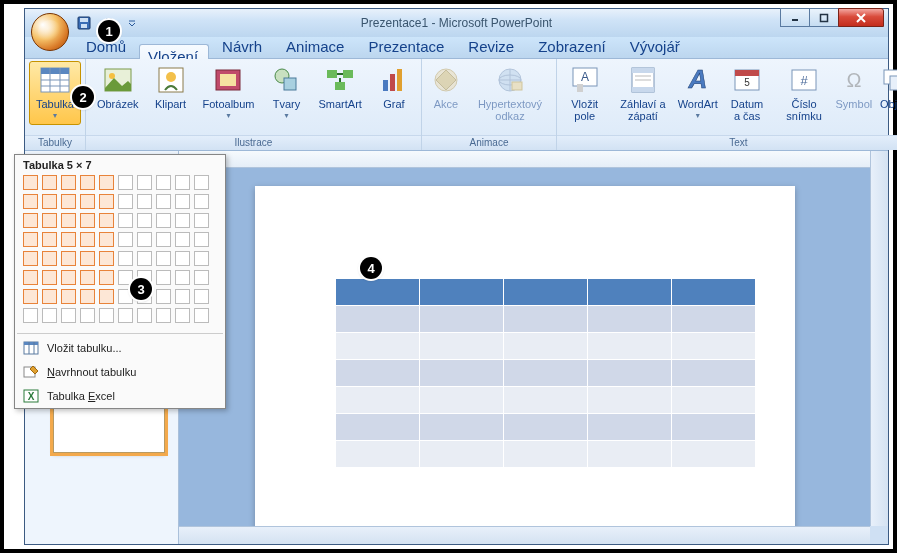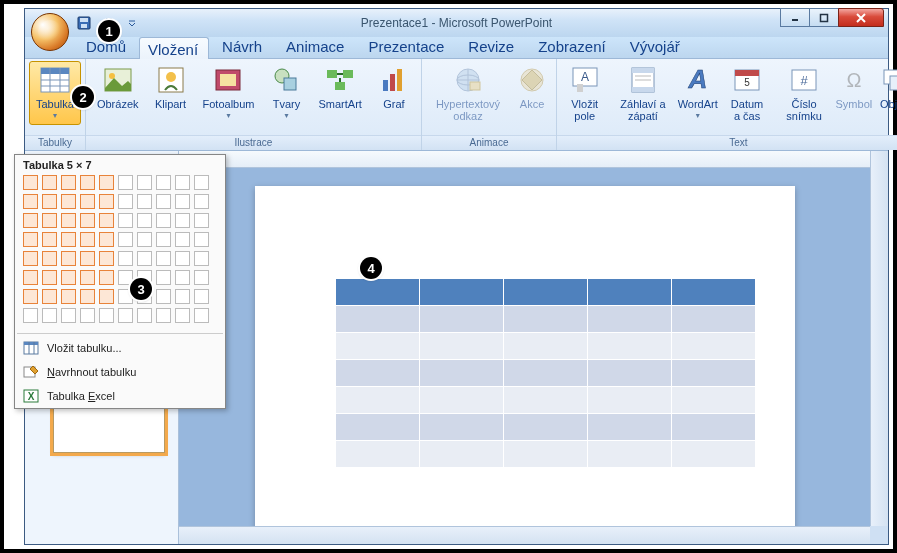--- a/index.html
+++ b/index.html
@@ -10,21 +10,21 @@
 .office-orb { width: 38px; height: 38px; border-radius: 50%; background: radial-gradient(circle at 30% 30%, #fff, #f6c36a 40%, #d97a28 70%, #a04700); border: 1px solid #7a3400; position: absolute; left: 6px; top: 4px; z-index: 5; }
 .office-orb::after { content: ""; position: absolute; inset: 6px; border-radius: 50%; background: radial-gradient(circle at 40% 35%, #fff8, transparent 60%); }
 .qat { margin-left: 50px; display: flex; gap: 6px; align-items: center; }
 .qat-btn { width: 18px; height: 18px; display: flex; align-items: center; justify-content: center; }
 .titlebar-title { position: absolute; left: 0; right: 0; text-align: center; font-size: 12px; color: #3a556e; pointer-events: none; }
 .win-controls { position: absolute; right: 4px; top: -1px; display: flex; }
 .win-btn { width: 30px; height: 19px; border: 1px solid #5a7aa0; background: linear-gradient(to bottom, #eaf3fc, #c6ddf2); display: flex; align-items: center; justify-content: center; font-size: 10px; color: #234; margin-left: -1px; }
 .win-btn.close { width: 46px; background: linear-gradient(to bottom, #f3a6a0, #d94b3c 45%, #c32d1d); color: #fff; border-color: #7a2318; border-top-right-radius: 3px; }
 .tabs { height: 22px; display: flex; align-items: flex-end; padding-left: 50px; gap: 2px; background: linear-gradient(to bottom, #cde5fa, #bcd6ef); border-bottom: 1px solid #9db8d7; }
 .tab { padding: 3px 10px 3px; font-size: 15px; color: #15428b; cursor: pointer; border: 1px solid transparent; border-bottom: none; border-top-left-radius: 3px; border-top-right-radius: 3px; }
-.tab.active { background: linear-gradient(to bottom, #f7fbff, #eaf2fb); border-color: #9db8d7; color: #15428b; position: relative; top: 3px; padding-left: 8px; }
+.tab.active { background: linear-gradient(to bottom, #f7fbff, #eaf2fb); border-color: #9db8d7; color: #15428b; position: relative; top: 10px; padding-left: 8px; }
 .help-btn { position: absolute; right: 8px; bottom: 2px; width: 16px; height: 16px; border-radius: 50%; background: radial-gradient(circle at 35% 30%, #a8cef5, #3a78c4); color: #fff; font-size: 11px; display: flex; align-items: center; justify-content: center; border: 1px solid #2a5a9c; }
 .ribbon { height: 92px; background: linear-gradient(to bottom, #eef5fd 0%, #dbe9f8 100%); border-bottom: 1px solid #9db8d7; display: flex; position: relative; }
 .group { border-right: 1px solid #c0d3e8; display: flex; flex-direction: column; padding: 2px 4px 0; }
 .group-body { flex: 1; display: flex; align-items: flex-start; gap: 2px; }
 .group-label { height: 15px; font-size: 10px; color: #4a6a92; text-align: center; background: linear-gradient(to bottom, #e3eefb, #d2e2f4); border-top: 1px solid #c7d8ec; margin: 0 -4px; padding-top: 1px; }
 .rb-btn { display: flex; flex-direction: column; align-items: center; padding: 2px 6px; min-width: 40px; cursor: pointer; border: 1px solid transparent; border-radius: 3px; }
 .rb-btn.large .rb-icon { width: 32px; height: 32px; }
 .rb-btn.large .rb-text { font-size: 11px; color: #15428b; text-align: center; line-height: 12px; margin-top: 2px; }
 .rb-btn.active { background: linear-gradient(to bottom, #ffe9a6, #ffc64a); border-color: #c79300; }
 .rb-icon { display: flex; align-items: center; justify-content: center; }
@@ -200,36 +200,36 @@
           </div>
         </div>
         <div class="group-label">Ilustrace</div>
       </div>
 
       <div class="group">
         <div class="group-body">
           <div class="rb-btn large" style="opacity:.5">
             <div class="rb-icon">
                 <svg width="32" height="32" viewBox="0 0 32 32">
+                  <circle cx="16" cy="16" r="11" fill="#e8d8b0" stroke="#b8a060"></circle>
+                  <polygon points="16,6 26,16 16,26 6,16" fill="#d0b870" stroke="#a08840"></polygon>
+                </svg>
+              </div>
+            <div class="rb-text">Akce</div>
+          </div>
+          <div class="rb-btn large" style="opacity:.5">
+            <div class="rb-icon">
+                <svg width="32" height="32" viewBox="0 0 32 32">
                   <circle cx="16" cy="16" r="11" fill="#b8d0e8" stroke="#7a95b8"></circle>
                   <ellipse cx="16" cy="16" rx="11" ry="5" fill="none" stroke="#7a95b8"></ellipse>
                   <path d="M16 5 V27 M5 16 H27" stroke="#7a95b8"></path>
                   <rect x="18" y="18" width="10" height="8" fill="#e8d090" stroke="#b89a40"></rect>
                 </svg>
               </div>
             <div class="rb-text" style="white-space:pre-line">Hypertextový odkaz</div>
-          </div>
-          <div class="rb-btn large" style="opacity:.5">
-            <div class="rb-icon">
-                <svg width="32" height="32" viewBox="0 0 32 32">
-                  <circle cx="16" cy="16" r="11" fill="#e8d8b0" stroke="#b8a060"></circle>
-                  <polygon points="16,6 26,16 16,26 6,16" fill="#d0b870" stroke="#a08840"></polygon>
-                </svg>
-              </div>
-            <div class="rb-text">Akce</div>
           </div>
         </div>
         <div class="group-label">Animace</div>
       </div>
 
       <div class="group">
         <div class="group-body">
           <div class="rb-btn large">
             <div class="rb-icon">
                 <svg width="32" height="32" viewBox="0 0 32 32">

